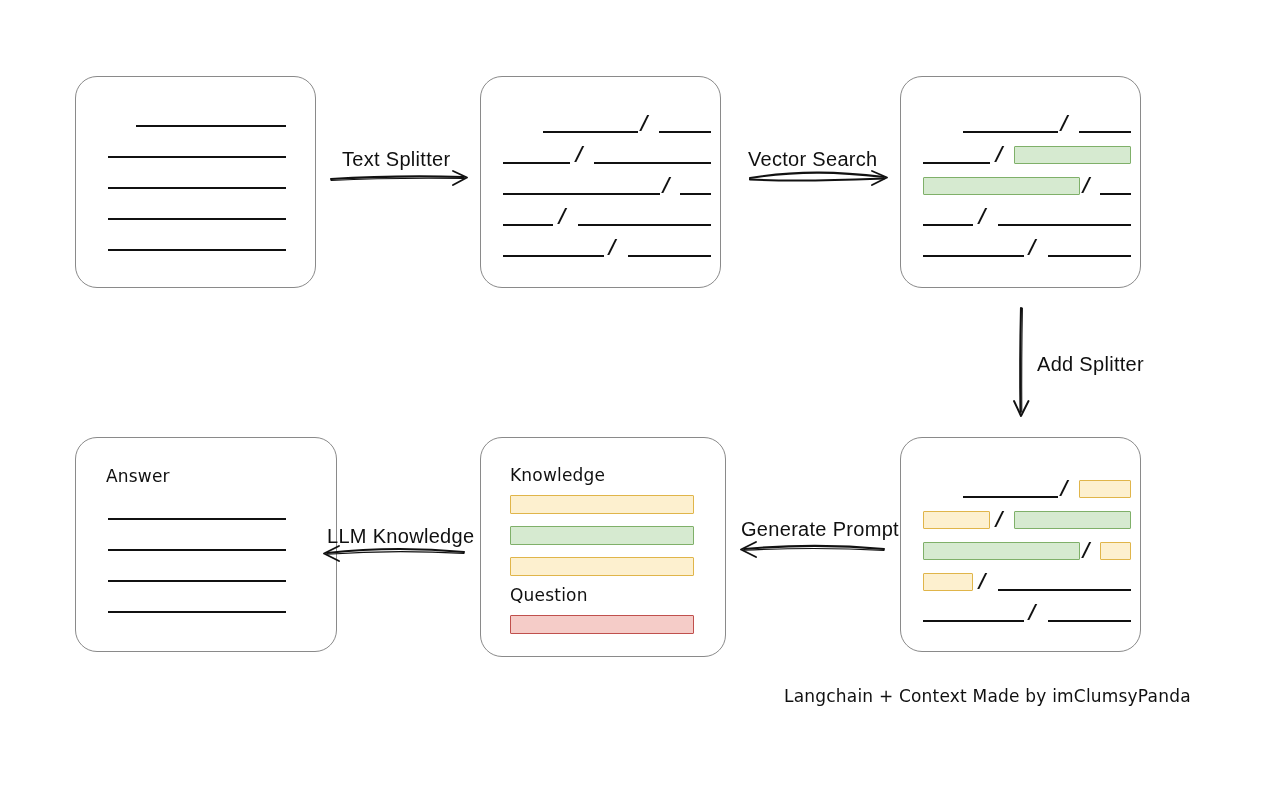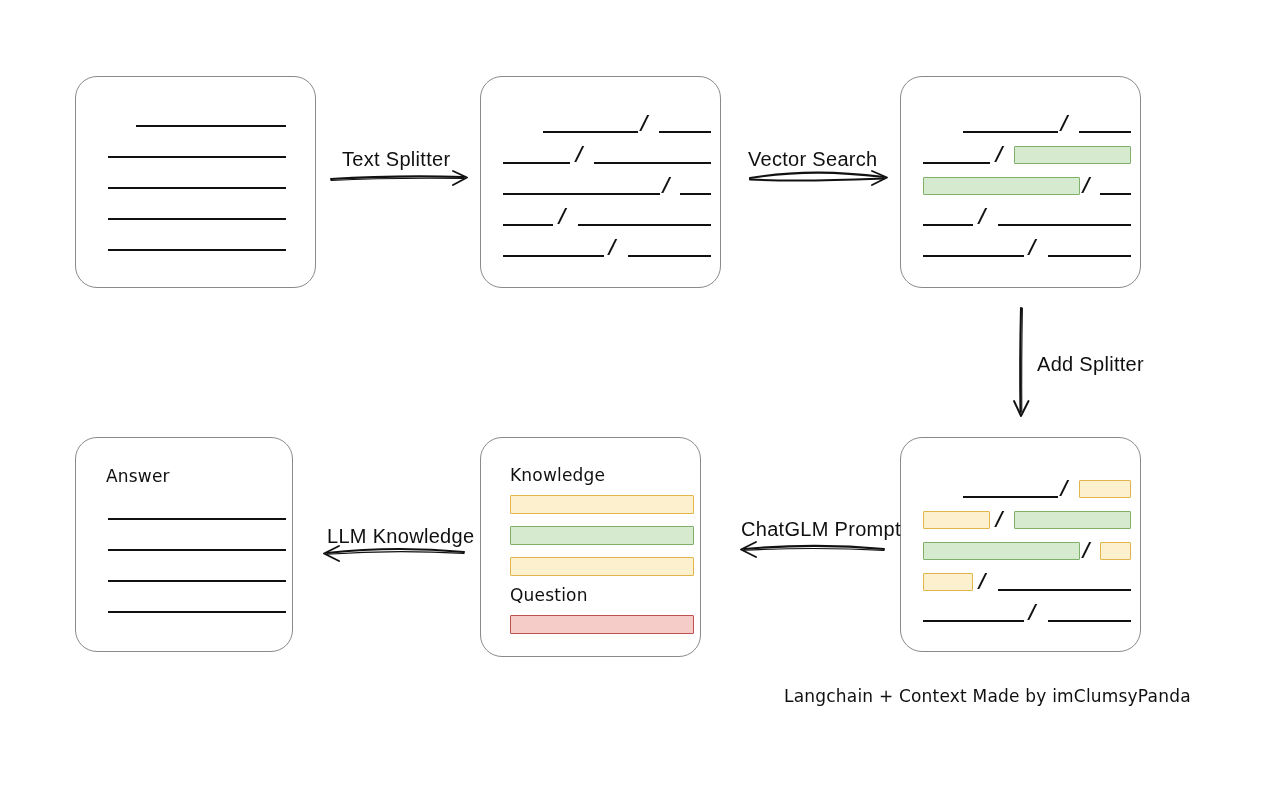--- a/index.html
+++ b/index.html
@@ -139,29 +139,29 @@
       <span class="slash" style="left: 182px; top: 98px;">/</span>
       <div class="tline" style="left: 199px; top: 116px; width: 31px;"></div>
       <div class="tline" style="left: 22px; top: 147px; width: 50px;"></div>
       <span class="slash" style="left: 78px; top: 129px;">/</span>
       <div class="tline" style="left: 97px; top: 147px; width: 133px;"></div>
       <div class="tline" style="left: 22px; top: 178px; width: 101px;"></div>
       <span class="slash" style="left: 128px; top: 160px;">/</span>
       <div class="tline" style="left: 147px; top: 178px; width: 83px;"></div>
     </div>
 
-  <div class="card" style="left:75px; top:437px; width:218px; height:215px;" id="card-answer">
+  <div class="card" style="left:75px; top:437px; width:262px; height:215px;" id="card-answer">
     <span class="caption" style="left:30px; top:28px;">Answer</span>
   <div class="tline" style="left: 32px; top: 80px; width: 178px;"></div>
       <div class="tline" style="left: 32px; top: 111px; width: 178px;"></div>
       <div class="tline" style="left: 32px; top: 142px; width: 178px;"></div>
       <div class="tline" style="left: 32px; top: 173px; width: 178px;"></div>
     </div>
 
-  <div class="card" style="left:480px; top:437px; width:221px; height:220px;" id="card-prompt">
+  <div class="card" style="left:480px; top:437px; width:246px; height:220px;" id="card-prompt">
     <span class="caption" style="left:29px; top:27px;">Knowledge</span>
     <span class="caption" style="left:29px; top:147px;">Question</span>
   <div class="chip" style="left: 29px; top: 57px; width: 184px; height: 19px; background: rgb(253, 240, 207); border-color: rgb(224, 181, 74);"></div>
       <div class="chip" style="left: 29px; top: 88px; width: 184px; height: 19px; background: rgb(214, 234, 208); border-color: rgb(127, 176, 105);"></div>
       <div class="chip" style="left: 29px; top: 119px; width: 184px; height: 19px; background: rgb(253, 240, 207); border-color: rgb(224, 181, 74);"></div>
       <div class="chip" style="left: 29px; top: 177px; width: 184px; height: 19px; background: rgb(245, 204, 200); border-color: rgb(192, 80, 77);"></div>
     </div>
 
   <div class="card" style="left:900px; top:437px; width:241px; height:215px;" id="card-context">
       <div class="tline" style="left: 62px; top: 58px; width: 95px;"></div>
@@ -213,19 +213,19 @@
       <path d="M339,546 L324,553.5 L339,561" fill="none" stroke="#111" stroke-width="1.9" stroke-linejoin="round" stroke-linecap="round"></path>
     </g>
   </svg>
 
   <span class="arrow-label" style="left:342px; top:148px;">Text Splitter</span>
 
   <span class="arrow-label" style="left:748px; top:148px;">Vector Search</span>
 
   <span class="arrow-label" style="left:1037px; top:353px;">Add Splitter</span>
 
-  <span class="arrow-label" style="left:741px; top:518px;">ChatGLM Prompt</span>
+  <span class="arrow-label" style="left:741px; top:518px;">Generate Prompt</span>
 
   <span class="arrow-label" style="left:327px; top:525px;">LLM Knowledge</span>
 
   <span class="footer-note" style="left:784px; top:686px;">Langchain + Context Made by imClumsyPanda</span>
 
 </div>
 
 </body></html>

